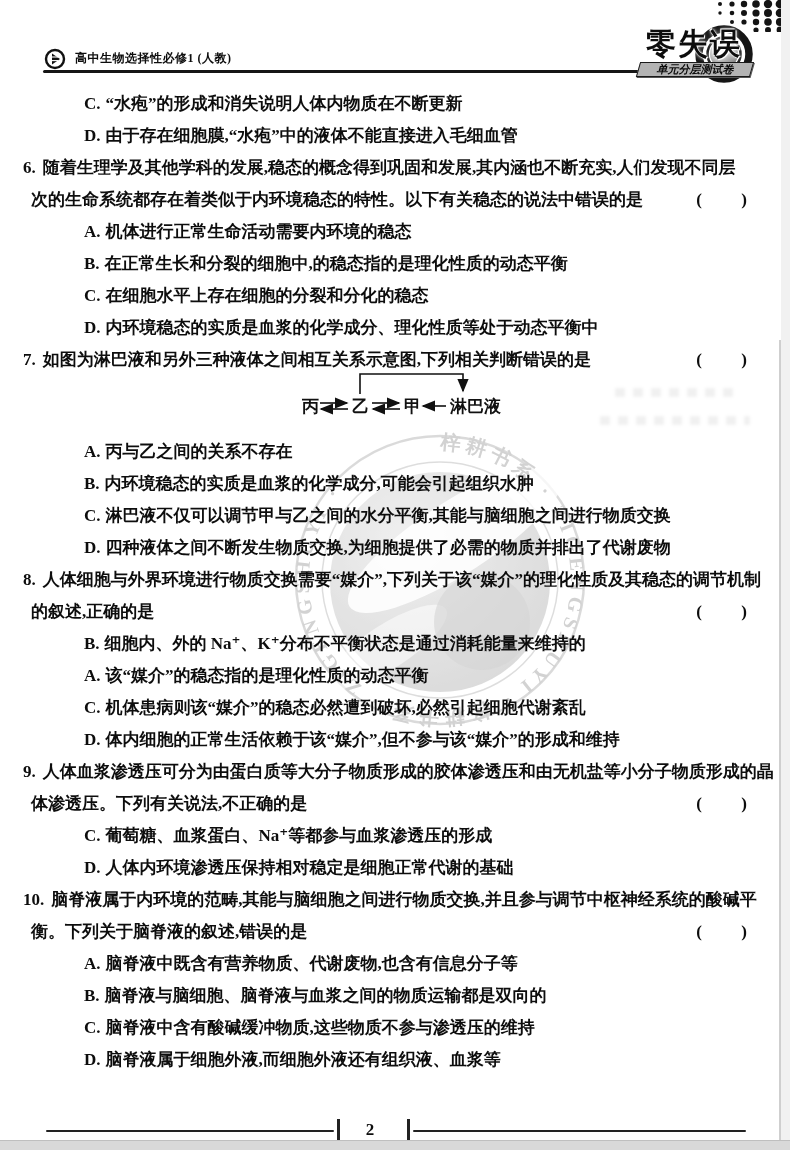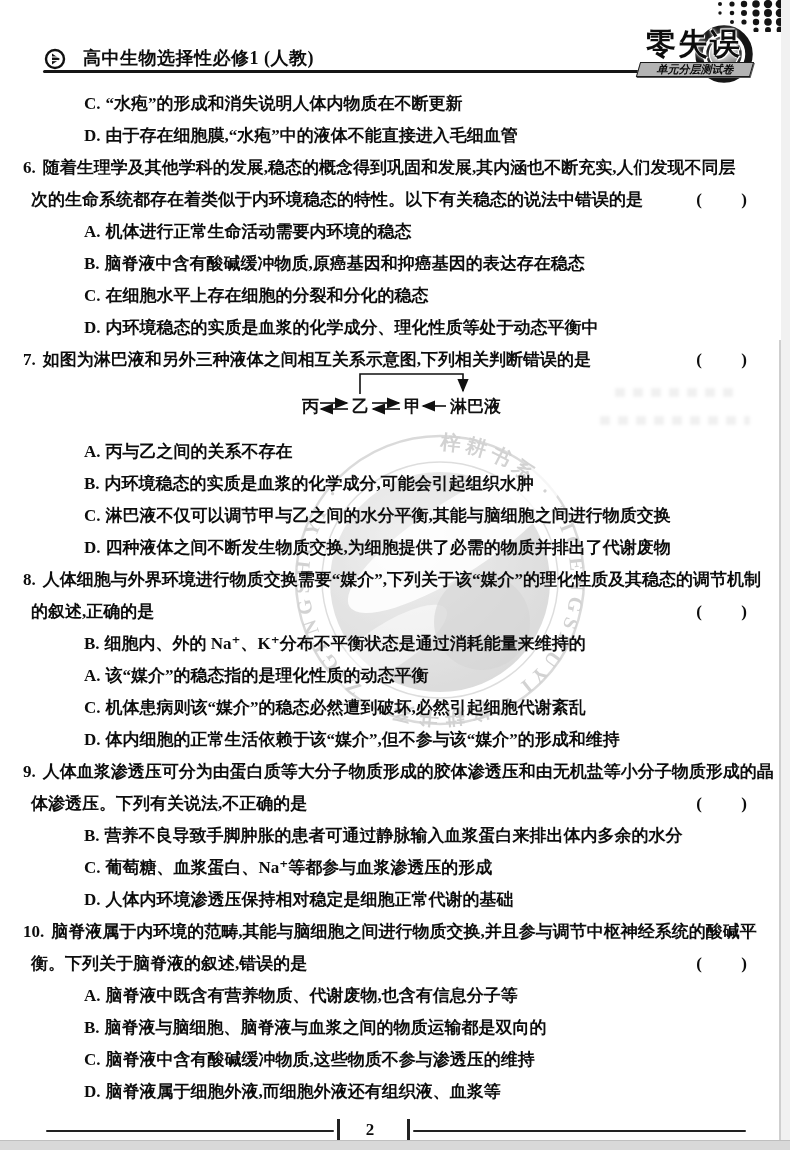--- a/index.html
+++ b/index.html
@@ -14,21 +14,21 @@
   .edge-right-line{position:absolute;top:340px;bottom:10px;right:9px;width:2px;background:#cfcfcf;z-index:5;}
   .bleed{position:absolute;opacity:.14;filter:blur(1.5px);background:
     repeating-linear-gradient(90deg,#9a9a9a 0 10px,transparent 10px 18px);}
   .bleed1{left:615px;top:388px;width:120px;height:9px;}
   .bleed2{left:600px;top:416px;width:150px;height:9px;}
   
   .watermark{position:absolute;left:292px;top:432px;z-index:1;opacity:.6;}
   
   .hdr-logo{position:absolute;left:44px;top:48px;z-index:3;}
   .hdr-title{position:absolute;left:75px;top:45px;height:26px;line-height:26px;
-    font-size:18px;font-weight:800;letter-spacing:.5px;z-index:3;white-space:pre;margin-left:8px;}
+    font-size:12px;font-weight:800;letter-spacing:.5px;z-index:3;white-space:pre;}
   .hdr-rule{position:absolute;left:43px;top:70px;width:708px;height:2.5px;background:#151515;border-radius:2px;z-index:2;}
   
   .brand{position:absolute;left:630px;top:0;width:160px;height:92px;z-index:4;}
   .brand-dots{position:absolute;left:60px;top:0;}
   .brand-ring{position:absolute;left:62px;top:24px;}
   .brand-name{position:absolute;left:16px;top:24px;font-size:30px;font-weight:900;
     letter-spacing:2px;white-space:pre;z-index:2;
     text-shadow:0 0 2px #fff,0 0 4px #fff,1px 1px 0 #fff,-1px -1px 0 #fff;}
   .brand-banner{position:absolute;left:8px;top:62px;width:114px;height:15px;z-index:3;}
   .brand-banner::before{content:"";position:absolute;inset:0;background:#b3b3b3;border:1px solid #1a1a1a;
@@ -143,21 +143,21 @@
   </div>
 
   <main class="main">
 
     <div class="ln opt"><span class="olabel">C.</span><span>“水疱”的形成和消失说明人体内物质在不断更新</span></div>
     <div class="ln opt"><span class="olabel">D.</span><span>由于存在细胞膜,“水疱”中的液体不能直接进入毛细血管</span></div>
 
     <div class="ln qn"><span class="num">6.</span><span>随着生理学及其他学科的发展,稳态的概念得到巩固和发展,其内涵也不断充实,人们发现不同层</span></div>
     <div class="ln cont"><span>次的生命系统都存在着类似于内环境稳态的特性。以下有关稳态的说法中错误的是</span><span class="paren">(      )</span></div>
     <div class="ln opt"><span class="olabel">A.</span><span>机体进行正常生命活动需要内环境的稳态</span></div>
-    <div class="ln opt"><span class="olabel">B.</span><span>脑脊液中含有酸碱缓冲物质,原癌基因和抑癌基因的表达存在稳态</span></div>
+    <div class="ln opt"><span class="olabel">B.</span><span>在正常生长和分裂的细胞中,的稳态指的是理化性质的动态平衡</span></div>
     <div class="ln opt"><span class="olabel">C.</span><span>在细胞水平上存在细胞的分裂和分化的稳态</span></div>
     <div class="ln opt"><span class="olabel">D.</span><span>内环境稳态的实质是血浆的化学成分、理化性质等处于动态平衡中</span></div>
 
     <div class="ln qn"><span class="num">7.</span><span>如图为淋巴液和另外三种液体之间相互关系示意图,下列相关判断错误的是</span><span class="paren">(      )</span></div>
 
     <div class="diagram-row">
       <svg width="212" height="64" viewBox="0 0 212 64">
         <defs>
           <marker id="ah" markerWidth="9" markerHeight="7" refX="7.5" refY="3.5" orient="auto">
             <path d="M0,0 L8.5,3.5 L0,7 Z" fill="#111"></path>
@@ -185,21 +185,20 @@
 
     <div class="ln qn"><span class="num">8.</span><span>人体细胞与外界环境进行物质交换需要“媒介”,下列关于该“媒介”的理化性质及其稳态的调节机制</span></div>
     <div class="ln cont"><span>的叙述,正确的是</span><span class="paren">(      )</span></div>
     <div class="ln opt"><span class="olabel">B.</span><span>细胞内、外的 Na⁺、K⁺分布不平衡状态是通过消耗能量来维持的</span></div>
     <div class="ln opt"><span class="olabel">A.</span><span>该“媒介”的稳态指的是理化性质的动态平衡</span></div>
     <div class="ln opt"><span class="olabel">C.</span><span>机体患病则该“媒介”的稳态必然遭到破坏,必然引起细胞代谢紊乱</span></div>
     <div class="ln opt"><span class="olabel">D.</span><span>体内细胞的正常生活依赖于该“媒介”,但不参与该“媒介”的形成和维持</span></div>
 
     <div class="ln qn"><span class="num">9.</span><span>人体血浆渗透压可分为由蛋白质等大分子物质形成的胶体渗透压和由无机盐等小分子物质形成的晶</span></div>
     <div class="ln cont"><span>体渗透压。下列有关说法,不正确的是</span><span class="paren">(      )</span></div>
-    <div class="ln opt"><span class="olabel">B.</span><span>营养不良导致手脚肿胀的患者可通过静脉输入血浆蛋白来排出体内多余的水分</span></div>
     <div class="ln opt"><span class="olabel">C.</span><span>葡萄糖、血浆蛋白、Na⁺等都参与血浆渗透压的形成</span></div>
     <div class="ln opt"><span class="olabel">D.</span><span>人体内环境渗透压保持相对稳定是细胞正常代谢的基础</span></div>
 
     <div class="ln qn"><span class="num">10.</span><span>脑脊液属于内环境的范畴,其能与脑细胞之间进行物质交换,并且参与调节中枢神经系统的酸碱平</span></div>
     <div class="ln cont"><span>衡。下列关于脑脊液的叙述,错误的是</span><span class="paren">(      )</span></div>
     <div class="ln opt"><span class="olabel">A.</span><span>脑脊液中既含有营养物质、代谢废物,也含有信息分子等</span></div>
     <div class="ln opt"><span class="olabel">B.</span><span>脑脊液与脑细胞、脑脊液与血浆之间的物质运输都是双向的</span></div>
     <div class="ln opt"><span class="olabel">C.</span><span>脑脊液中含有酸碱缓冲物质,这些物质不参与渗透压的维持</span></div>
     <div class="ln opt"><span class="olabel">D.</span><span>脑脊液属于细胞外液,而细胞外液还有组织液、血浆等</span></div>
   </main>

